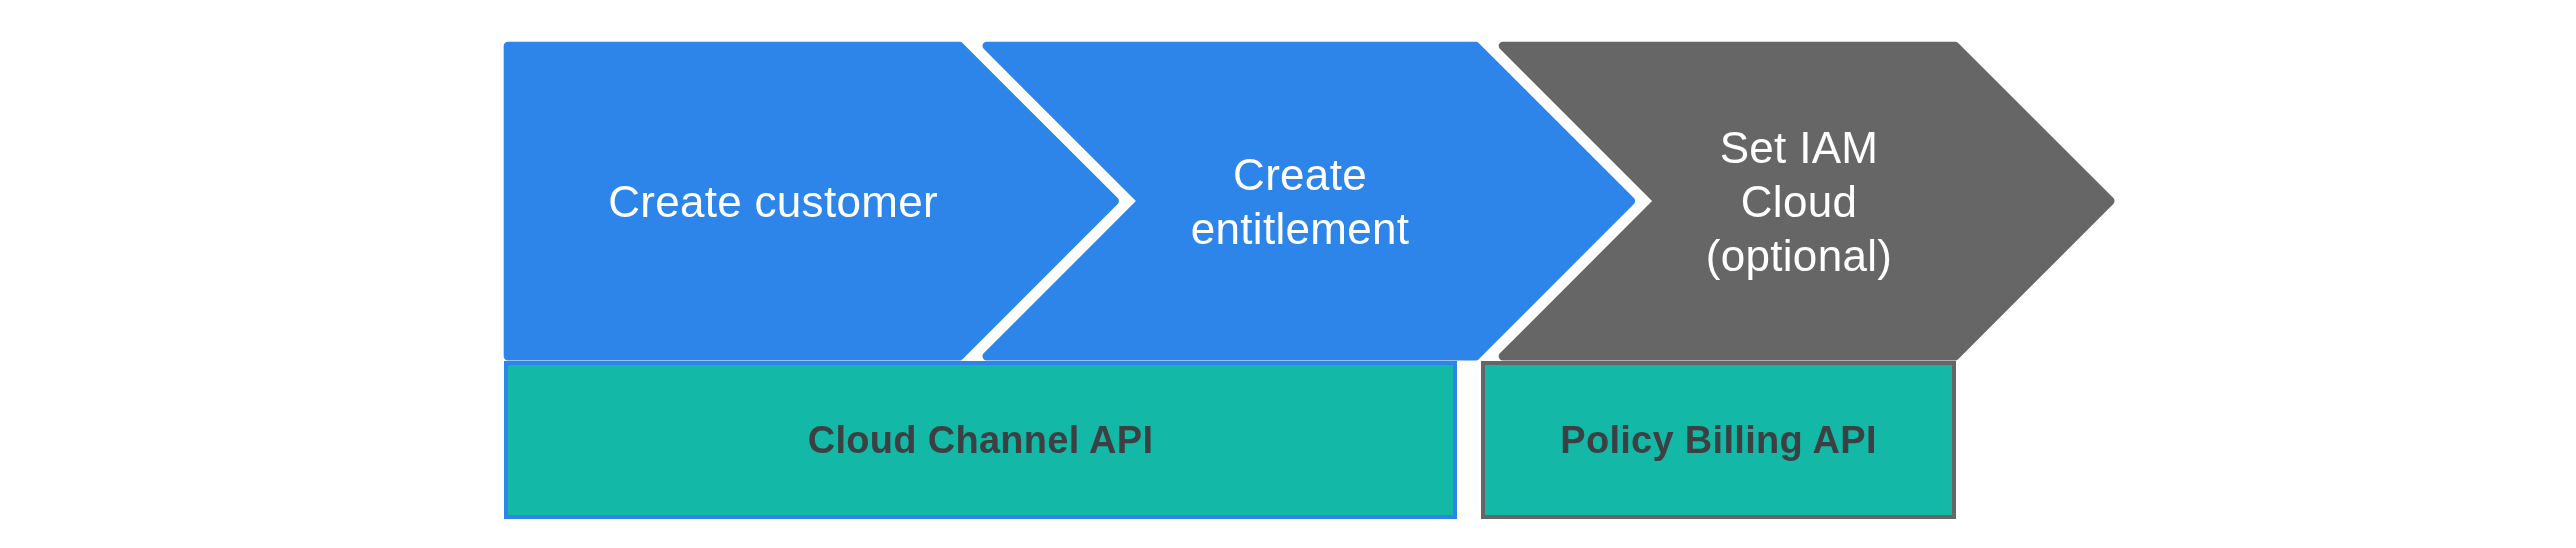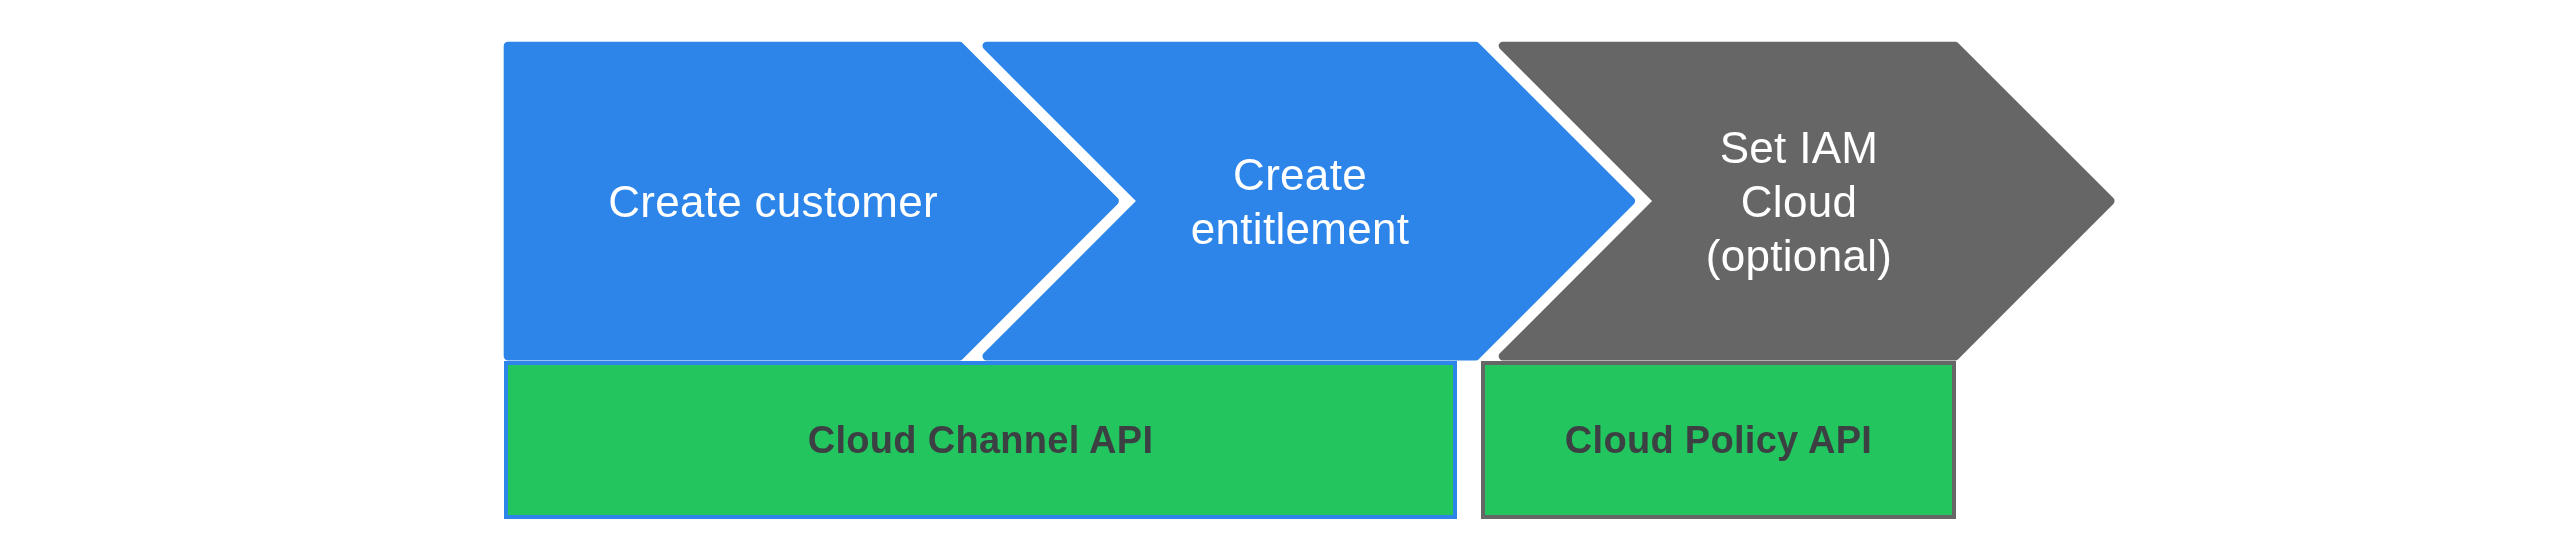--- a/index.html
+++ b/index.html
@@ -48,21 +48,21 @@
     letter-spacing: 0.3px;
   }
   .step-label-1 { left: 773px; }
   .step-label-2 { left: 1290px; margin-left: 10px; }
   .step-label-3 { left: 1799px; }
   .api-box {
     position: absolute;
     top: 361px;
     height: 158px;
     box-sizing: border-box;
-    background: #22c55e;
+    background: #14b8a6;
     display: flex;
     align-items: center;
     justify-content: center;
   }
   .api-box-channel {
     left: 504px;
     width: 953px;
     border: 4.8px solid var(--step-blue, #2d85ea);
   }
   .api-box-billing {
@@ -96,17 +96,17 @@
 
   <div class="step-label step-label-3">Set IAM
 Cloud
 (optional)</div>
 
   <div class="api-box api-box-channel">
     <span class="api-label">Cloud Channel API</span>
   </div>
 
   <div class="api-box api-box-billing">
-    <span class="api-label">Cloud Policy API</span>
+    <span class="api-label">Policy Billing API</span>
   </div>
 
 </div>
 
 
 </body></html>

